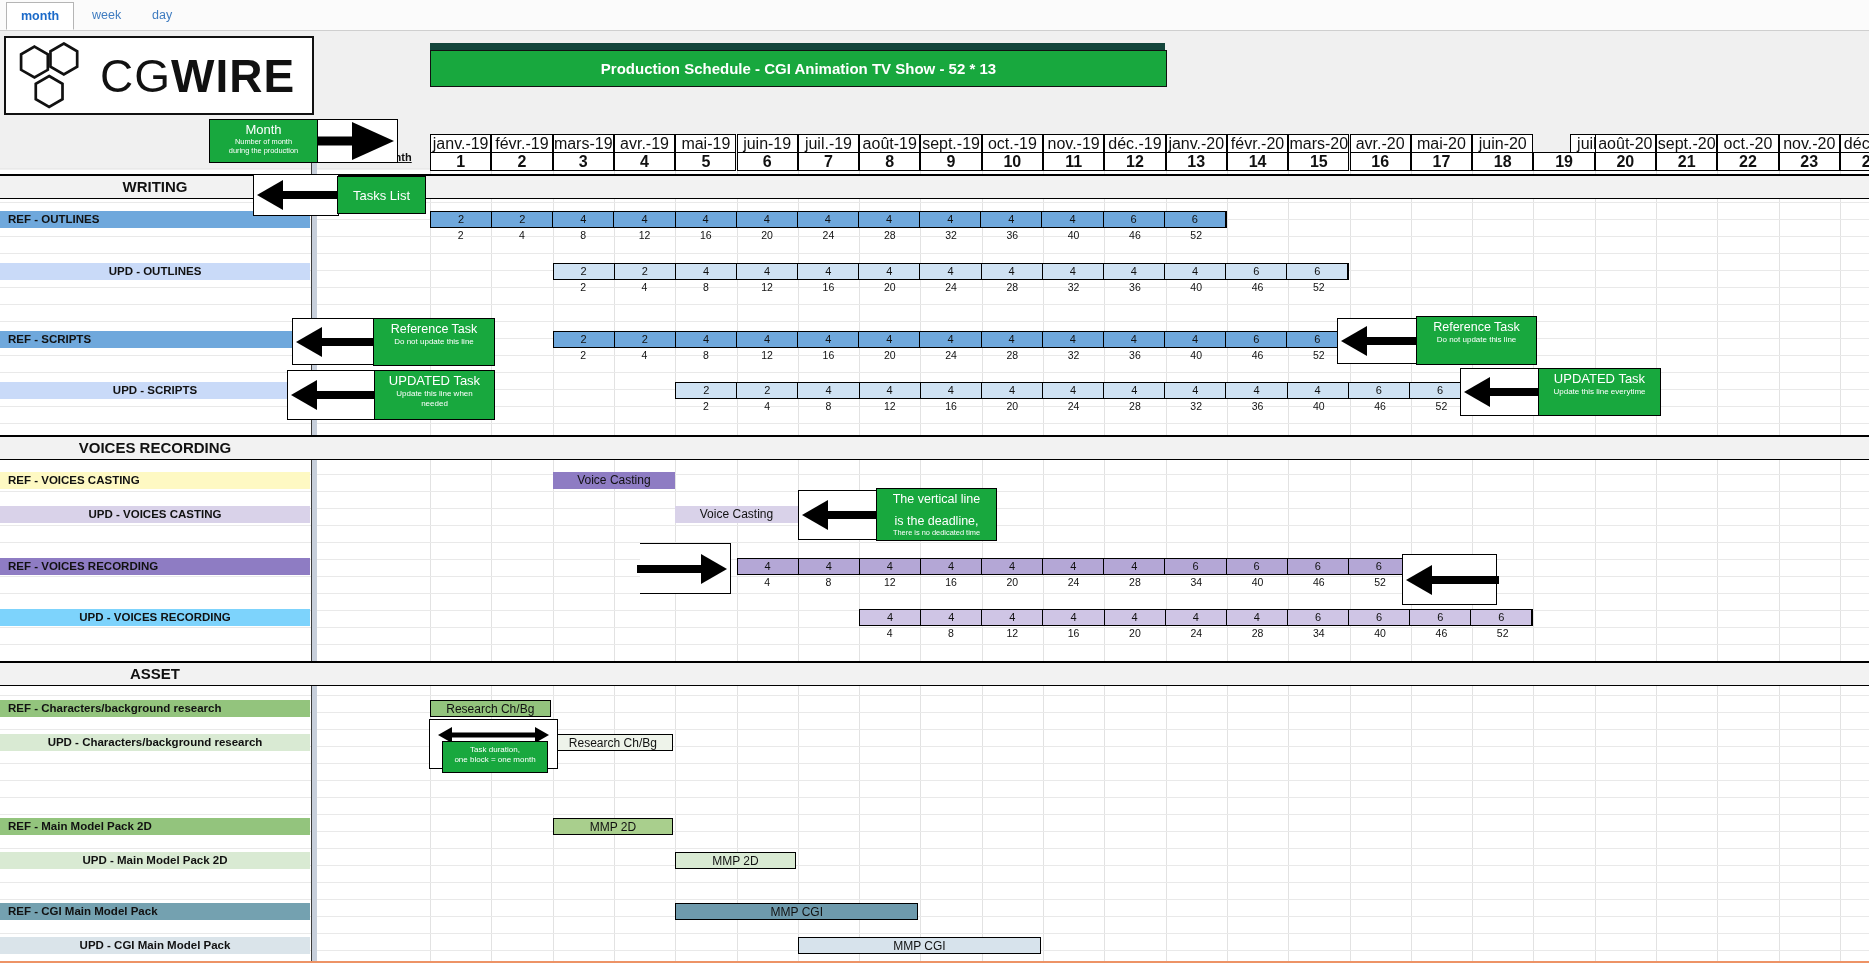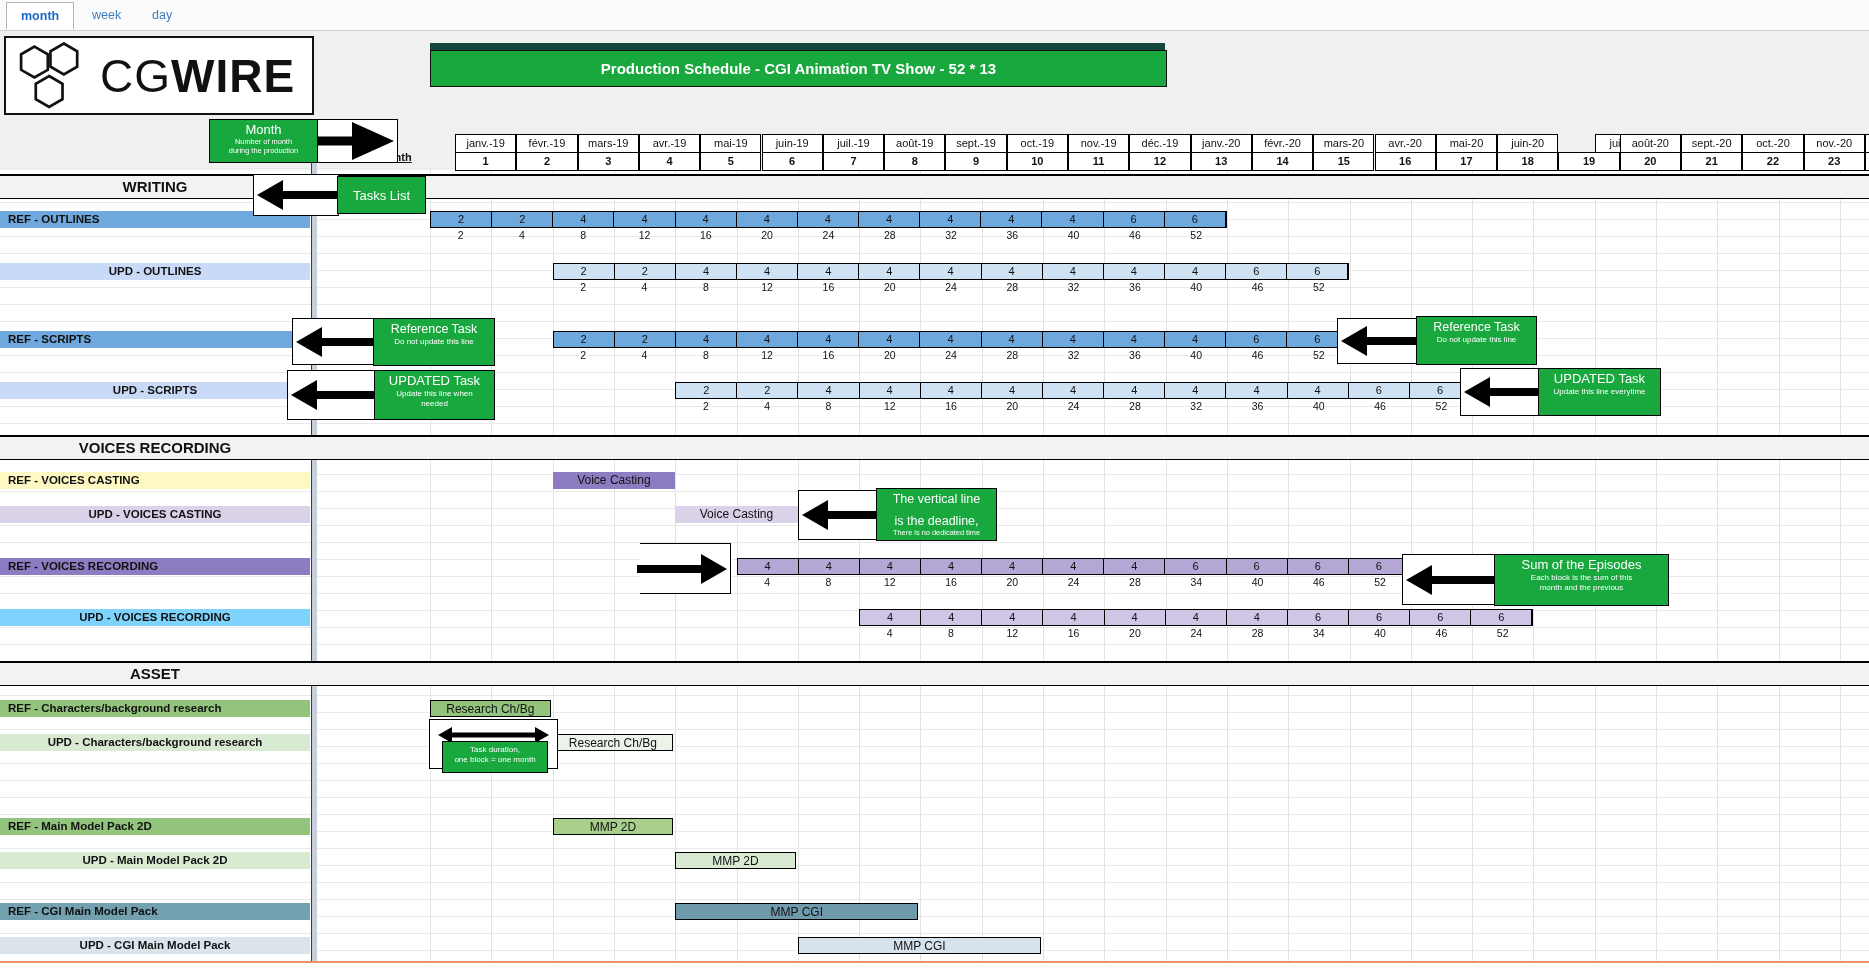--- a/index.html
+++ b/index.html
@@ -26,21 +26,21 @@
           line-height:35px;z-index:4;}
   .prod-month-label{position:absolute;left:317px;top:151px;width:112px;font-size:11px;font-weight:bold;
           text-decoration:underline;z-index:4;white-space:nowrap;}
   
   .gl{position:absolute;background:#e2e2e2;z-index:1;}
   .glv{width:1px;} .glh{height:1px;background:#e9e9e9;}
   .deadline-line{position:absolute;left:311px;top:119px;width:5px;height:843px;background:#c7cfdb;
           border-left:1px solid #3c3c3c;z-index:2;}
   
   .mcell,.ncell{position:absolute;height:17px;background:#fff;border:1px solid #000;
-          text-align:center;font-size:11px;line-height:17px;white-space:nowrap;overflow:hidden;z-index:3;margin-left:25px;}
+          text-align:center;font-size:16px;line-height:17px;white-space:nowrap;overflow:hidden;z-index:3;}
   .ncell{font-weight:bold;}
   
   .band{position:absolute;left:0;width:1869px;height:22px;background:#f2f2f2;border-top:2px solid #000;
         border-bottom:1px solid #000;z-index:3;}
   .band span{display:block;width:310px;text-align:center;font-weight:bold;font-size:15px;line-height:21px;}
   
   .rlabel{position:absolute;left:0;width:310px;height:17px;font-size:11.5px;font-weight:bold;
           line-height:17px;z-index:3;white-space:nowrap;overflow:hidden;}
   .rlabel.ref{padding-left:8px;width:302px;} .rlabel.upd{text-align:center;}
   
@@ -497,25 +497,20 @@
     <div class="t2s">There is no dedicated time</div>
   </div>
 
   <div class="abox" style="left:640px;top:543px;width:90px;height:49px;border-left:none;">
     <span><i class="shaft-r"></i><i class="head-r"></i></span>
   </div>
 
   <div class="abox" style="left:1402px;top:554px;width:93px;height:49px;">
     <span><i class="shaft-l"></i><i class="head-l"></i></span>
   </div>
-  <div class="note" style="left:1494px;top:554px;width:173px;height:50px;">
-    <div class="t1">Sum of the Episodes</div>
-    <div class="t2">Each block is the sum of this</div>
-    <div class="t2">month and the previous</div>
-  </div>
 
   <div class="abox" style="left:429px;top:719px;width:127px;height:48px;">
     <span class="dbl">
         <i class="dshaft"></i>
         <i class="dh-l"></i>
         <i class="dh-r"></i>
       </span>
   </div>
   <div class="note" style="left:442px;top:741px;width:104px;height:30px;">
     <div class="t2" style="margin-top:3px;">Task duration,</div>

